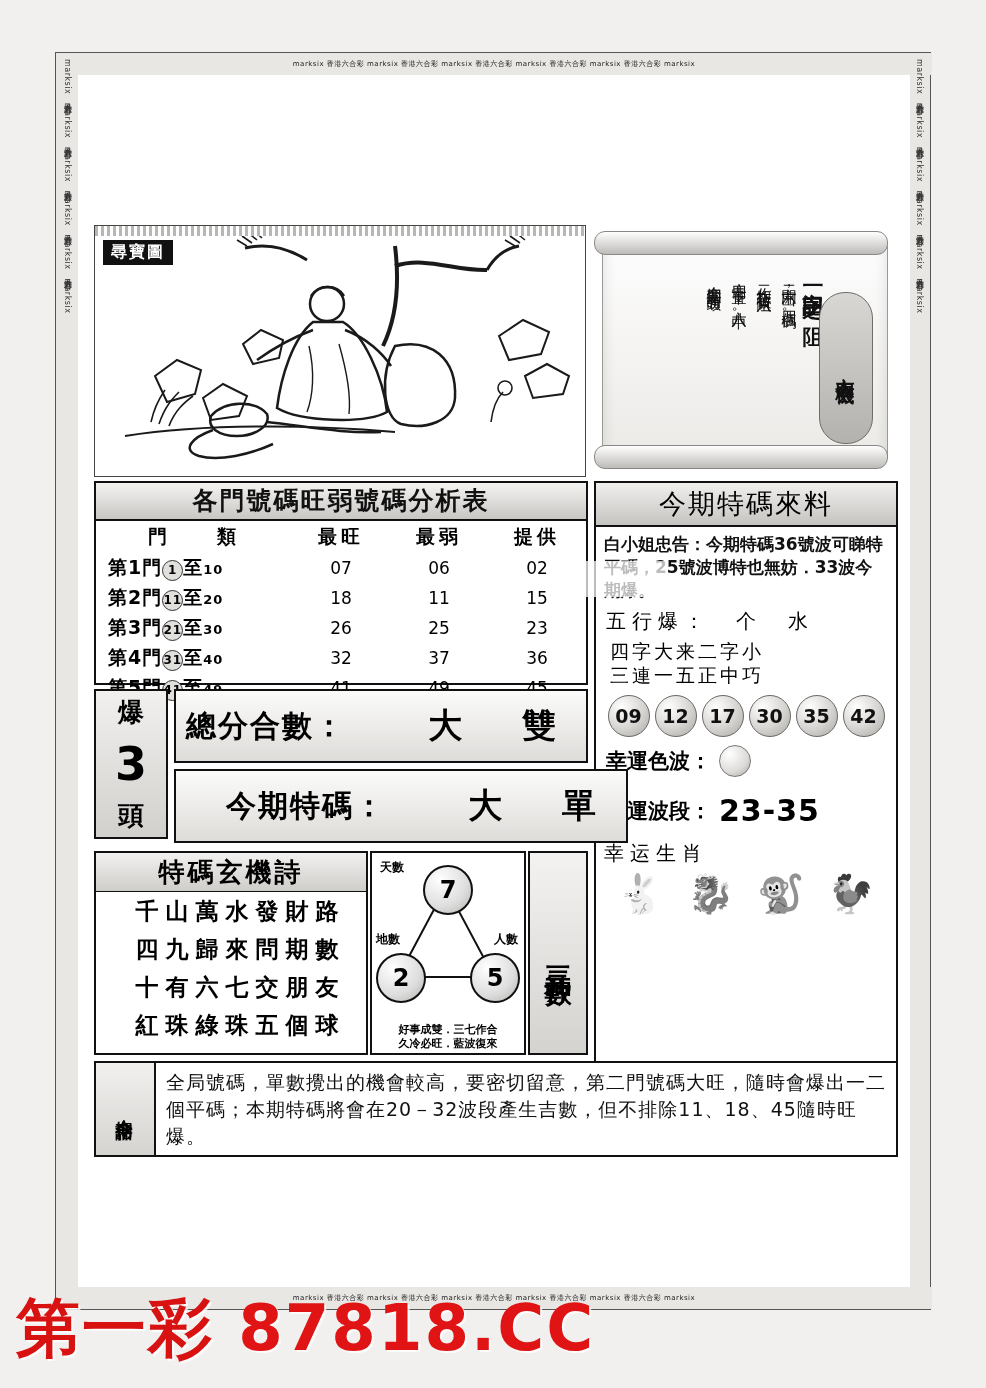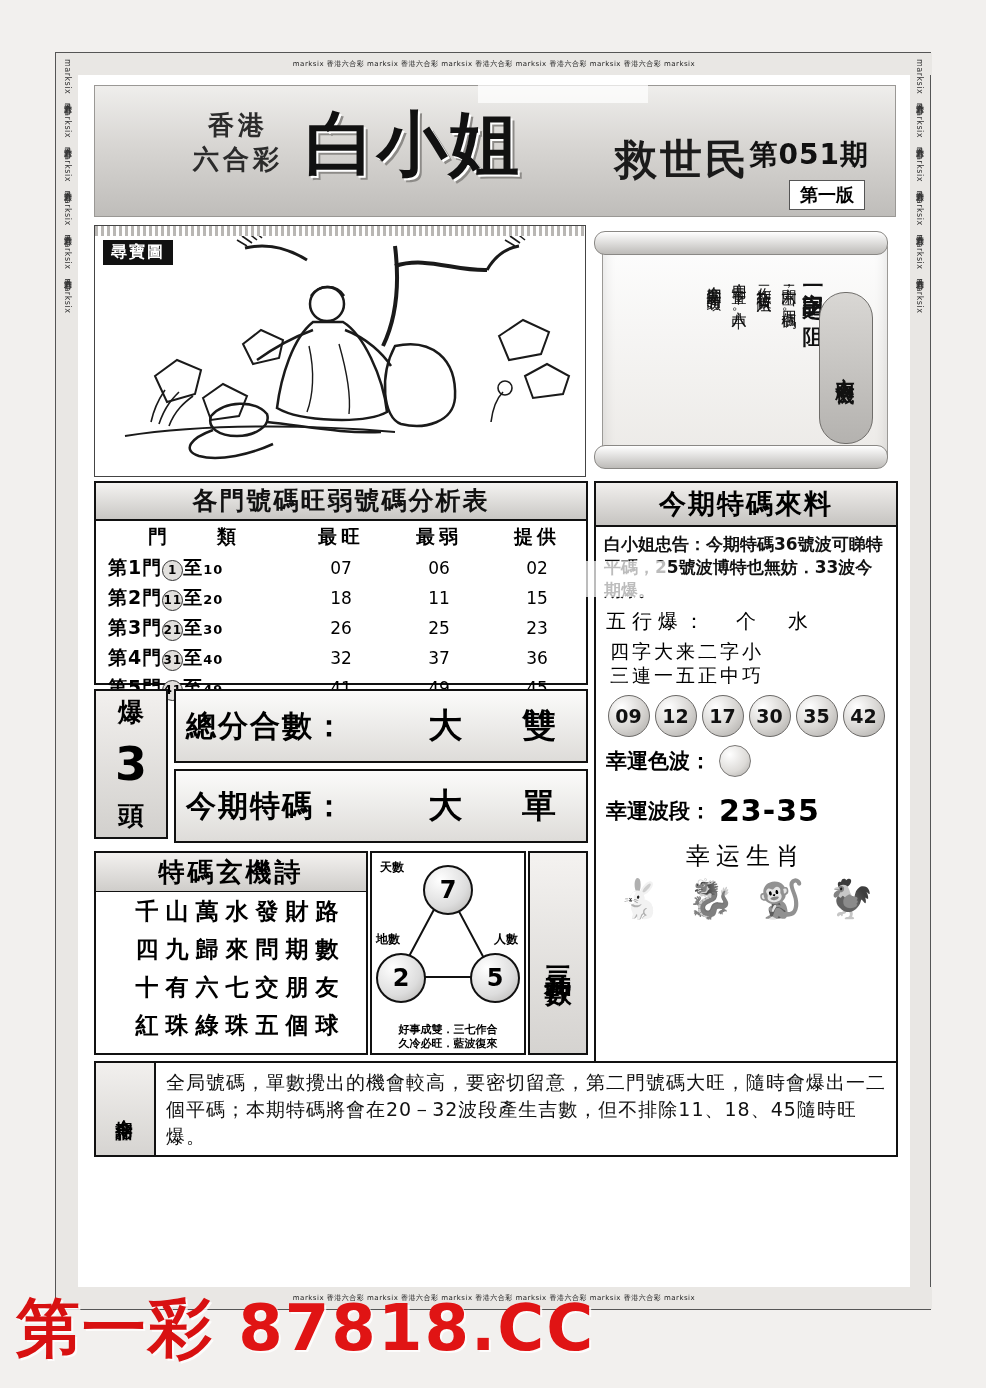--- a/index.html
+++ b/index.html
@@ -49,46 +49,46 @@
   .tbl table{width:100%;border-collapse:collapse;font-size:16px;}
   .tbl th{font-size:19px;font-weight:bold;padding:3px 0;letter-spacing:4px;}
   .tbl td{text-align:center;padding:2px 0;font-size:17px;}
   .tbl td.gate{text-align:left;padding-left:12px;font-size:19px;font-weight:bold;letter-spacing:1px;}
   .circ{display:inline-block;width:19px;height:19px;line-height:19px;border:1px solid #333;border-radius:50%;font-size:12px;text-align:center;background:#e2e0dd;}
   .small{font-size:13px;}
 
   
   .rbox{position:absolute;left:516px;top:406px;width:300px;height:606px;border:2px solid #111;background:#fff;}
   .rbox-head{height:42px;background:linear-gradient(180deg,#f1efed,#c6c4c1);border-bottom:2px solid #111;
-     font-size:27px;font-weight:bold;text-align:center;line-height:42px;letter-spacing:2px;}
+     font-size:27px;font-weight:normal;text-align:center;line-height:42px;letter-spacing:2px;}
   .advice{padding:6px 8px 2px 8px;font-size:17px;line-height:23px;font-weight:bold;color:#111;}
   .advice b{font-size:17px;}
   .handline{padding:4px 10px;font-size:20px;font-family:"DejaVu Serif","Liberation Serif",serif;letter-spacing:6px;}
   .handline2{padding:0 14px;font-size:19px;line-height:24px;font-family:"DejaVu Serif","Liberation Serif",serif;letter-spacing:3px;}
   .balls{display:flex;gap:5px;justify-content:center;margin-top:8px;}
   .ball{width:40px;height:40px;border-radius:50%;background:radial-gradient(circle at 32% 28%,#fff,#d6d4d1 55%,#a9a7a4);
      border:1px solid #6a6866;font-size:19px;font-weight:bold;display:flex;align-items:center;justify-content:center;color:#111;}
   .rowlab{display:flex;align-items:center;gap:8px;padding:8px 10px;font-size:21px;font-weight:bold;}
   .colorball{width:30px;height:30px;border-radius:50%;background:radial-gradient(circle at 32% 28%,#fff,#dedcd8 60%,#b0aeab);border:1px solid #7a7876;}
   .band{font-size:30px;font-weight:bold;letter-spacing:1px;}
-  .zodiac-title{text-align:center;font-size:24px;font-family:"DejaVu Serif","Liberation Serif",serif;letter-spacing:6px;padding:4px 8px 2px;}
+  .zodiac-title{text-align:left;font-size:20px;font-family:"DejaVu Serif","Liberation Serif",serif;letter-spacing:6px;padding:4px 8px 2px;}
   .zodiac-row{display:flex;justify-content:space-around;align-items:flex-end;padding:4px 10px 8px;}
   .zodiac{font-size:38px;line-height:42px;filter:grayscale(1) contrast(1.2);}
 
   
   .bao{position:absolute;left:16px;top:614px;width:74px;height:150px;border:2px solid #111;background:linear-gradient(180deg,#f2f0ee,#d2d0cd);
      display:flex;flex-direction:column;align-items:center;justify-content:space-between;padding:4px 0;box-sizing:border-box;}
   .bao .c{font-size:26px;font-weight:bold;}
   .bao .num{font-size:46px;font-weight:bold;line-height:46px;}
   .midbox{position:absolute;left:96px;width:410px;height:70px;border:2px solid #111;background:linear-gradient(180deg,#fbfbfa,#dedcd9);
      display:flex;align-items:center;}
   .midbox .lab{font-size:30px;font-weight:bold;letter-spacing:2px;padding-left:10px;width:215px;}
   .midbox .v1,.midbox .v2{font-size:34px;font-weight:bold;width:95px;text-align:center;}
   #mb1{top:614px;}
-  #mb2{top:694px;}
+  #mb2{top:694px;padding-left:40px;}
 
   
   .poembox{position:absolute;left:16px;top:776px;width:270px;height:200px;border:2px solid #111;background:#fff;}
   .poembox .h{height:38px;line-height:38px;text-align:center;font-size:26px;font-weight:bold;letter-spacing:3px;background:linear-gradient(180deg,#f3f1ef,#cfcdca);border-bottom:1px solid #111;}
   .poembox .line{text-align:center;font-size:23px;font-weight:bold;letter-spacing:7px;line-height:38px;font-family:"DejaVu Serif","Liberation Serif",serif;margin-left:19px;}
 
   
   .tri{position:absolute;left:292px;top:776px;width:152px;height:200px;border:2px solid #111;background:#fff;}
   .tri .tag{position:absolute;font-size:12px;font-weight:bold;}
   .tri .node{position:absolute;width:46px;height:46px;border-radius:50%;border:2px solid #111;background:radial-gradient(circle at 33% 28%,#fff,#ddd 60%,#b3b1ae);
@@ -121,30 +121,20 @@
   <div class="strip bottom">marksix 香港六合彩 marksix 香港六合彩 marksix 香港六合彩 marksix 香港六合彩 marksix 香港六合彩 marksix</div>
   <div class="strip left">
       <div class="vert">marksix 香港六合彩 marksix 香港六合彩 marksix 香港六合彩 marksix 香港六合彩 marksix 香港六合彩 marksix</div>
     </div>
   <div class="strip right">
       <div class="vert">marksix 香港六合彩 marksix 香港六合彩 marksix 香港六合彩 marksix 香港六合彩 marksix 香港六合彩 marksix</div>
     </div>
 
   <div class="inner">
 
-    <div class="masthead">
-      <div class="mh-hk">
-        <div>香港</div>
-        <div>六合彩</div>
-      </div>
-      <div class="mh-title">白小姐</div>
-      <div class="mh-sub">救世民</div>
-      <div class="mh-issue">第051期</div>
-      <div class="mh-edition">第一版</div>
-    </div>
 
     <div class="illus">
       <div class="hatch"></div>
       <div class="illus-label">尋寶圖</div>
       <svg width="488" height="248" viewBox="0 0 488 248">
         <g fill="none" stroke="#1a1a1a" stroke-width="2">
 
           <path d="M300 20 C305 60 300 95 288 120" stroke-width="4"></path>
           <path d="M300 40 C330 30 360 45 392 44" stroke-width="4"></path>
           <path d="M392 44 C400 30 412 22 424 20" stroke-width="3"></path>

